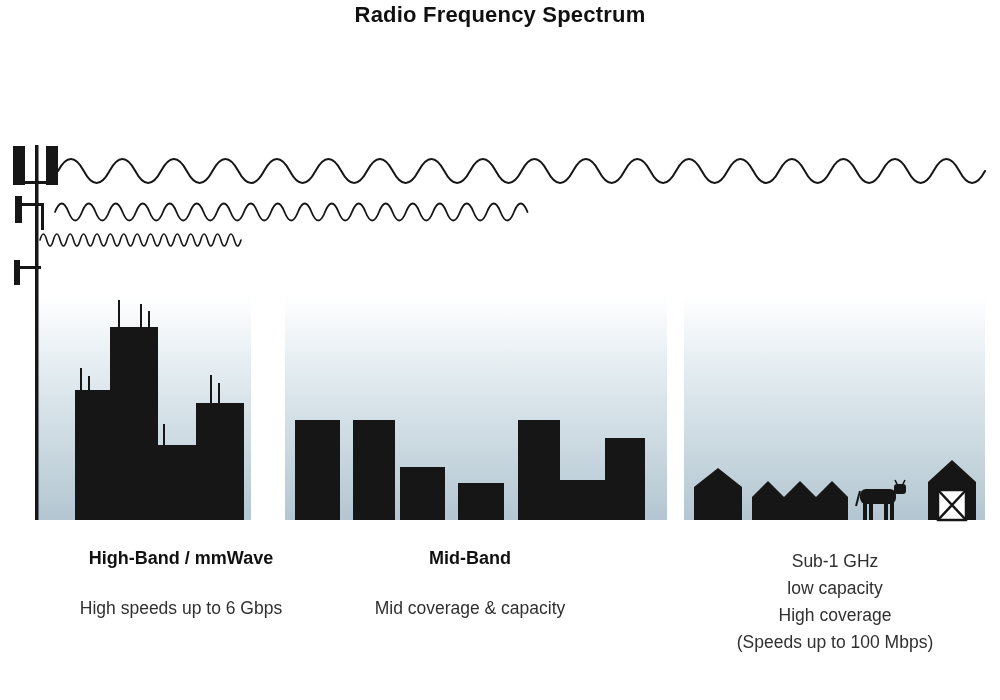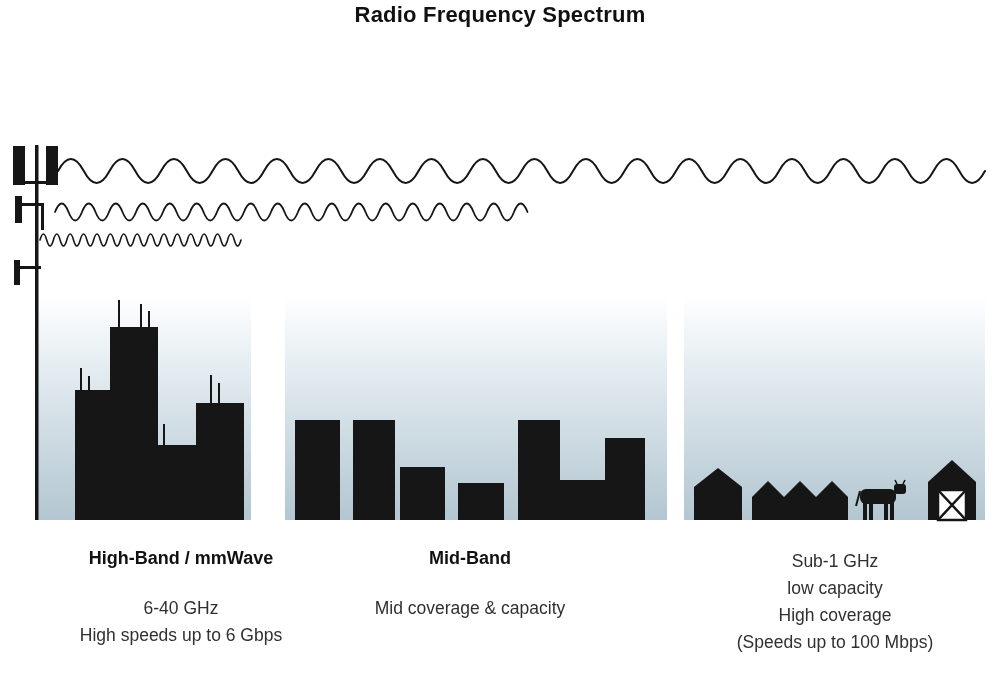--- a/index.html
+++ b/index.html
@@ -96,21 +96,20 @@
 
     <g transform="translate(924,458)">
       <polygon points="4,62 4,24 28,2 52,24 52,62" fill="#161616"></polygon>
       <rect x="14" y="32" width="28" height="30" fill="#ffffff" stroke="#161616" stroke-width="2.5"></rect>
       <path d="M14,32 L42,62 M42,32 L14,62" stroke="#161616" stroke-width="2.5" fill="none"></path>
     </g>
   </svg>
 
   <div class="caption" style="left:42px;width:220px;margin-left:29px;">
     <div class="cap-title">High-Band / mmWave</div>
-    <div class="cap-line">6-40 GHz</div>
     <div class="cap-line">High speeds up to 6 Gbps</div>
   </div>
 
   <div class="caption" style="left:330px;width:280px;">
     <div class="cap-title">Mid-Band</div>
     <div class="cap-line">Mid coverage &amp; capacity</div>
   </div>
 
   <div class="caption" style="left:700px;width:270px;">
     <div class="cap-line">Sub-1 GHz</div>

